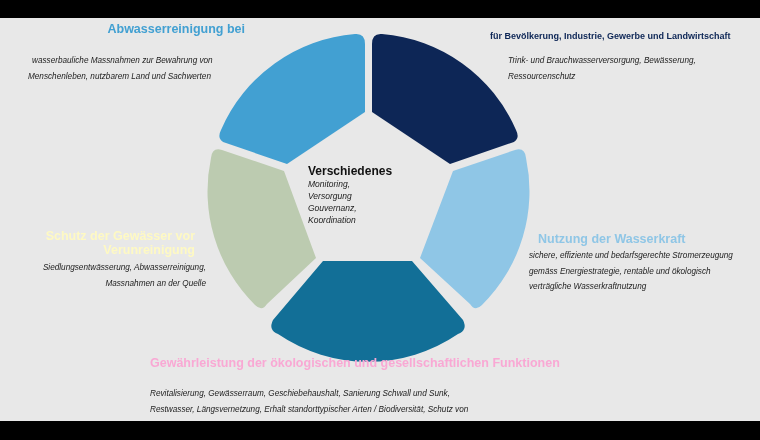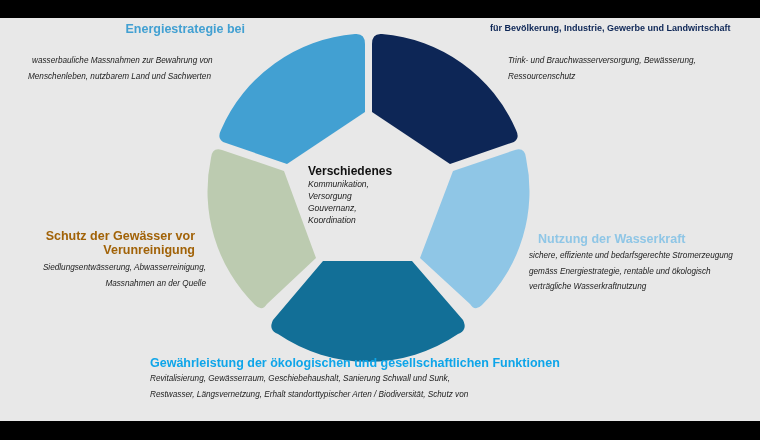--- a/index.html
+++ b/index.html
@@ -4,29 +4,29 @@
 <style>
   * { margin:0; padding:0; box-sizing:border-box; }
   html, body { width:760px; height:440px; overflow:hidden; background:#000; }
   body { font-family: "Liberation Sans", "DejaVu Sans", sans-serif; position:relative; }
   .canvas { position:absolute; left:0; top:18px; width:760px; height:403px; background:#e8e8e8; }
   .bar-top { position:absolute; left:0; top:0; width:760px; height:18px; background:#000; }
   .bar-bottom { position:absolute; left:0; top:421px; width:760px; height:19px; background:#000; }
   svg.wheel { position:absolute; left:0; top:0; width:760px; height:440px; }
   .block { position:absolute; }
   .title { font-weight:bold; font-size:12.5px; line-height:14px; white-space:nowrap; }
-  .subtitle { font-weight:bold; font-size:9px; line-height:12px; white-space:nowrap; }
+  .subtitle { font-weight:bold; font-size:9px; line-height:12px; white-space:nowrap;margin-top:8px; }
   .desc { font-style:italic; font-size:8.2px; line-height:15.5px; color:#222; white-space:nowrap; }
   .right { text-align:right; }
   .center { text-align:left; }
   .c-risk { color:#42a0d2; }
   .c-supply { color:#0d2656; }
-  .c-protect { color:#a16207; }
+  .c-protect { color:#fef9c3; }
   .c-power { color:#8fc6e6; }
-  .c-eco { color:#0ea5e9; }
+  .c-eco { color:#f9a8d4; }
   .mid-title { font-weight:bold; font-size:12px; color:#111; line-height:14px; }
   .mid-item { font-style:italic; font-size:8.5px; line-height:12px; color:#222; }
 </style>
 </head>
 <body>
 
 <div class="bar-top"></div>
 <div class="canvas"></div>
 <div class="bar-bottom"></div>
 
@@ -38,28 +38,28 @@
 
   <path fill="#8fc6e6" d="M 453 171 L 515 150 Q 525 147 526 158 A 160 160 0 0 1 482 305 Q 475 312 470 304 L 420 258 Z"></path>
 
   <path fill="#126f97" d="M 323 261 L 412 261 L 463 320 Q 468 330 458 334 A 160 160 0 0 1 278 334 Q 268 330 273 320 Z"></path>
 
   <path fill="#bccbb0" d="M 284 171 L 222 150 Q 212 147 211 158 A 160 160 0 0 0 255 305 Q 262 312 267 304 L 316 258 Z"></path>
 </svg>
 
 <div class="block center" style="left:308px; top:164px; width:120px;">
   <div class="mid-title">Verschiedenes</div>
-  <div class="mid-item">Kommunikation,</div>
+  <div class="mid-item">Monitoring,</div>
   <div class="mid-item">Versorgung</div>
   <div class="mid-item">Gouvernanz,</div>
   <div class="mid-item">Koordination</div>
 </div>
 
 <div class="block right" style="right:515px; top:22px;">
-  <div class="title c-risk">Energiestrategie bei</div>
+  <div class="title c-risk">Abwasserreinigung bei</div>
 </div>
 <div class="block" style="left:28px; top:53px;">
   <div class="desc" style="padding-left:4px;">wasserbauliche Massnahmen zur Bewahrung von</div>
   <div class="desc">Menschenleben, nutzbarem Land und Sachwerten</div>
 </div>
 
 <div class="block" style="left:490px; top:22px;">
   <div class="subtitle c-supply">für Bevölkerung, Industrie, Gewerbe und Landwirtschaft</div>
 </div>
 <div class="block" style="left:508px; top:53px;">
@@ -80,15 +80,15 @@
   <div class="title c-power">Nutzung der Wasserkraft</div>
 </div>
 <div class="block" style="left:529px; top:248px;">
   <div class="desc">sichere, effiziente und bedarfsgerechte Stromerzeugung</div>
   <div class="desc">gemäss Energiestrategie, rentable und ökologisch</div>
   <div class="desc">verträgliche Wasserkraftnutzung</div>
 </div>
 
 <div class="block center" style="left:150px; top:356px; width:440px;">
   <div class="title c-eco">Gewährleistung der ökologischen und gesellschaftlichen Funktionen</div>
-  <div class="desc" style="margin-top:1px;">Revitalisierung, Gewässerraum,  Geschiebehaushalt,  Sanierung Schwall und Sunk,</div>
+  <div class="desc" style="margin-top:16px;">Revitalisierung, Gewässerraum,  Geschiebehaushalt,  Sanierung Schwall und Sunk,</div>
   <div class="desc">Restwasser,  Längsvernetzung,  Erhalt standorttypischer Arten / Biodiversität, Schutz von</div>
 </div>
 
 </body></html>

